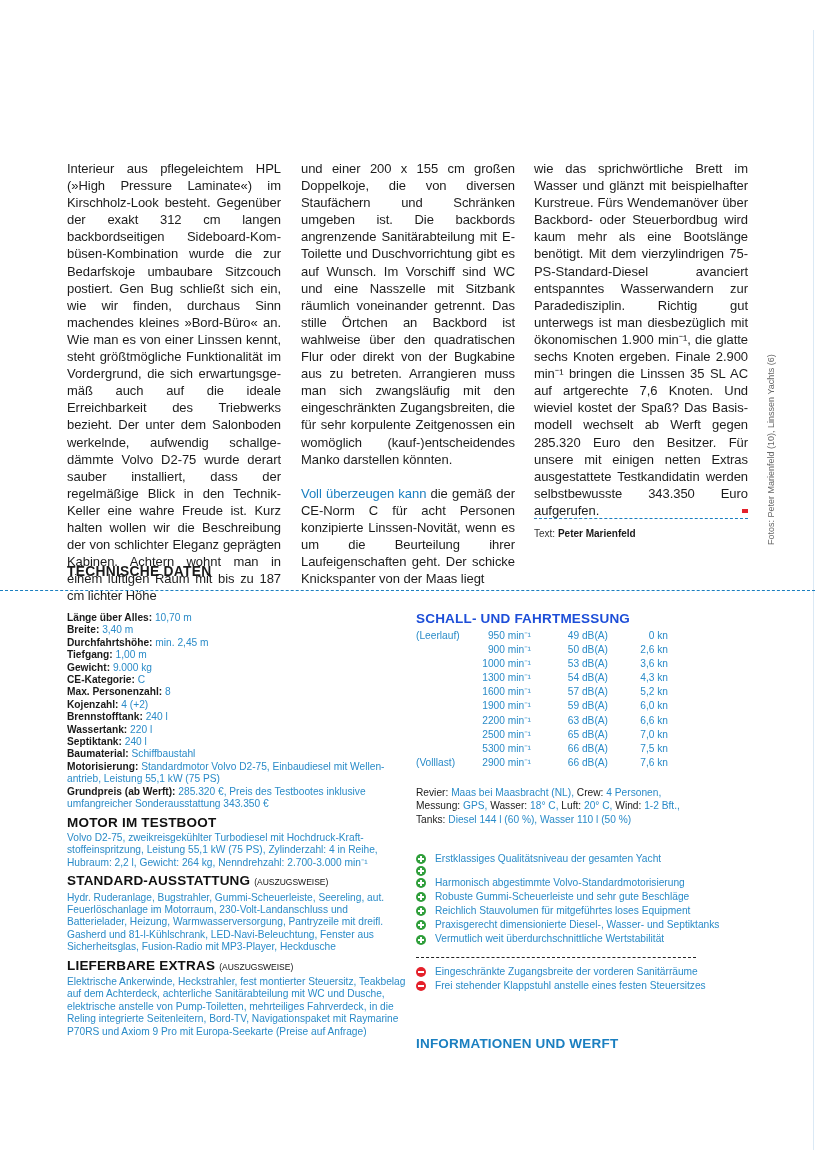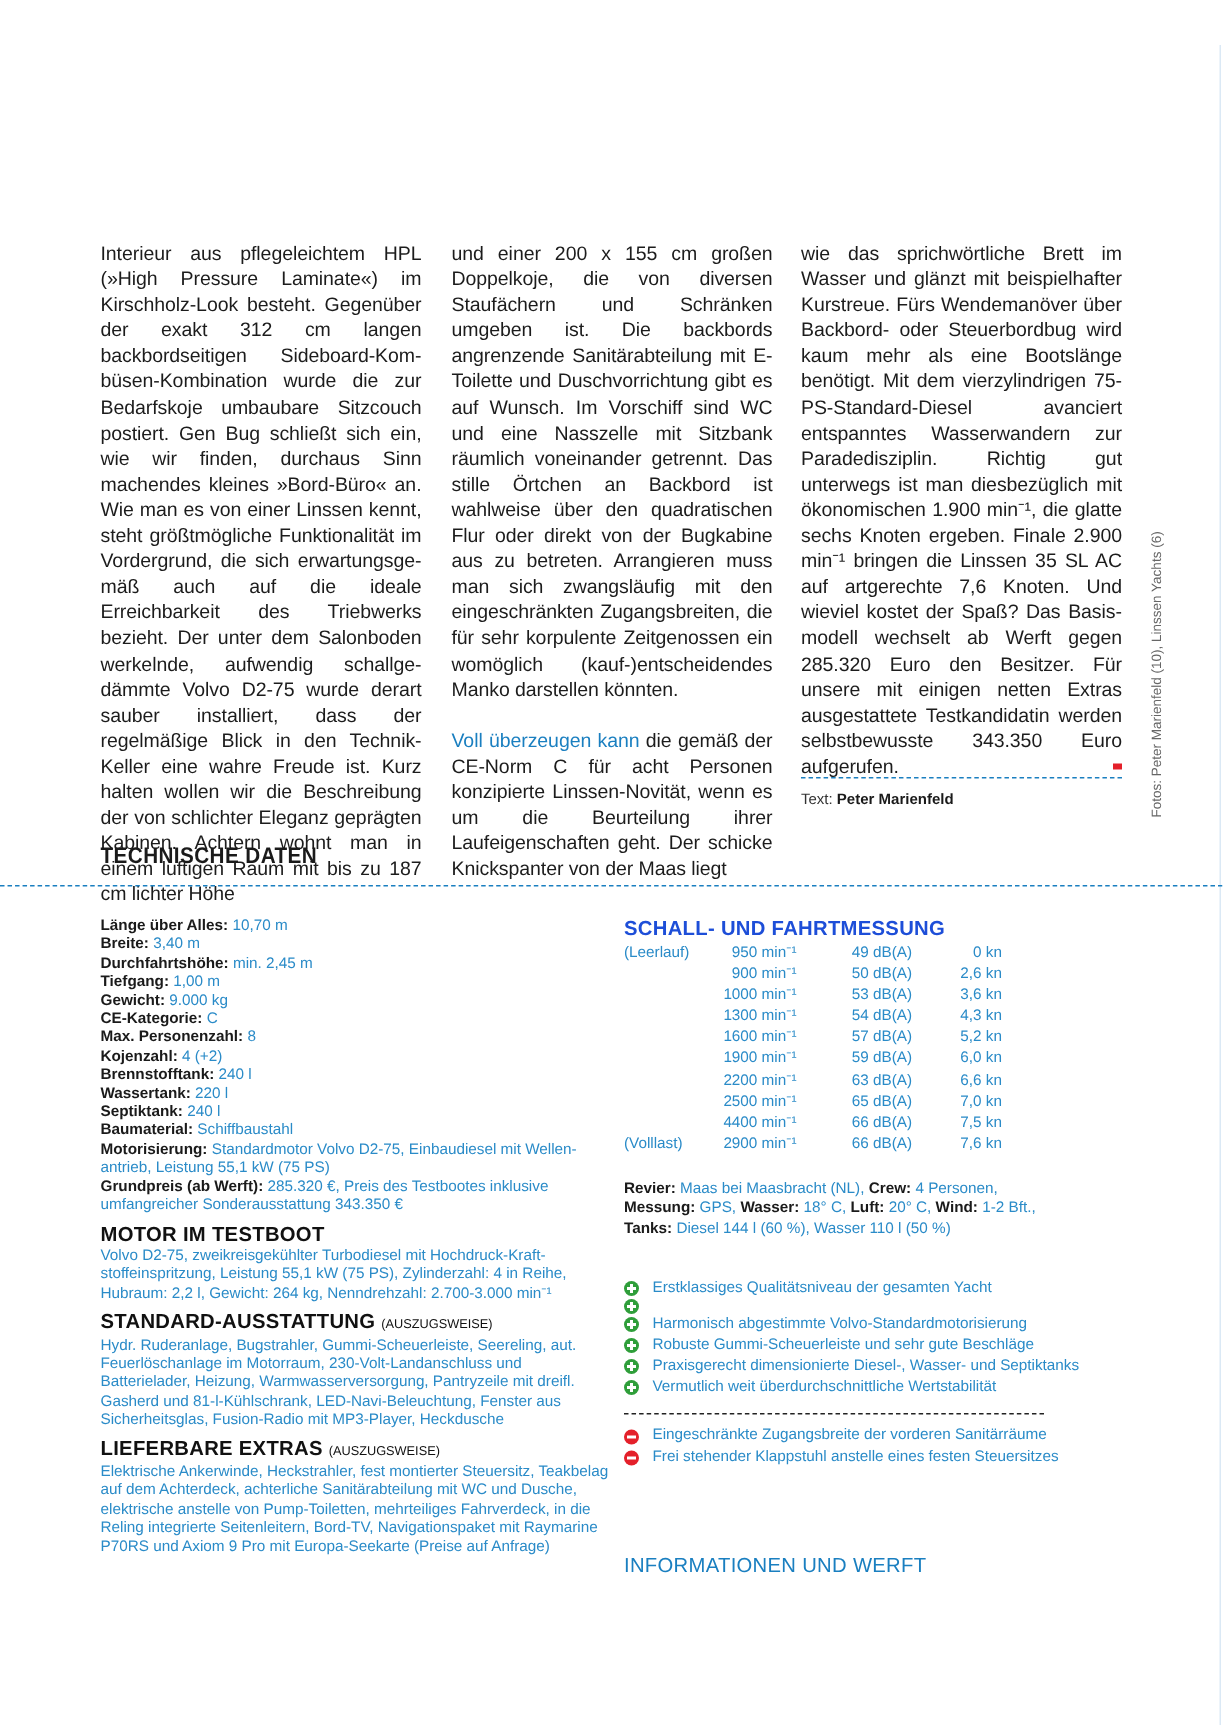--- a/index.html
+++ b/index.html
@@ -41,33 +41,33 @@
   .blue-text { color: #2a8bc8; font-size: 10.2px; line-height: 12.4px; }
   .meas { position: absolute; left: 416px; top: 611px; width: 340px; }
   .meas-title { font-size: 13.5px; font-weight: bold; letter-spacing: 0.2px; margin-bottom: 3px; color: #1d4ed8; }
   .meas-table { border-collapse: collapse; font-size: 10.2px; color: #2a8bc8; }
   .meas-table td { padding: 0; line-height: 14.1px; }
   .meas-table td.c0 { width: 60px; }
   .meas-table td.c1 { width: 55px; text-align: right; }
   .meas-table td.c2 { width: 77px; text-align: right; }
   .meas-table td.c3 { width: 60px; text-align: right; }
   .cond { position: absolute; left: 416px; top: 786px; width: 340px; font-size: 10.2px; line-height: 13.4px; }
-  .cond .k { font-weight: bold; color: #1a1a1a; }
+  .cond .k { font-weight: normal; color: #1a1a1a; }
   .cond .v { color: #2a8bc8; }
   .pros { position: absolute; left: 416px; top: 852px; width: 340px; }
   .pc-item { display: flex; align-items: center; font-size: 10.2px; line-height: 14.1px; color: #2a8bc8; }
   .pc-icon { width: 10px; height: 10px; border-radius: 50%; margin-right: 9px; position: relative; flex: 0 0 10px; }
   .plus { background: #2f9e3a; }
   .plus::before { content: ""; position: absolute; left: 4px; top: 2px; width: 2px; height: 6px; background: #fff; }
   .plus::after { content: ""; position: absolute; left: 2px; top: 4px; width: 6px; height: 2px; background: #fff; }
   .minus { background: #e4202a; }
   .minus::after { content: ""; position: absolute; left: 2px; top: 4px; width: 6px; height: 2px; background: #fff; }
   .pc-sep { border-top: 1px dashed #222; width: 280px; margin: 10px 0 7px 0; }
   .info { position: absolute; left: 416px; top: 1036px; width: 345px; }
-  .info-title { font-size: 13.5px; font-weight: normal; color: #1a7fc0; letter-spacing: 0.2px; margin-bottom: 2px; }
+  .info-title { font-size: 13.5px; font-weight: bold; color: #1a7fc0; letter-spacing: 0.2px; margin-bottom: 2px; }
   .info-text { font-size: 10.2px; line-height: 13.6px; color: #2a8bc8; }
   .info-text b { color: #1a6fa8; }
 </style>
 </head>
 <body>
 
 <div class="edge-line"></div>
 
 <div class="col col1">
   <p>Interieur aus pflegeleichtem HPL (»High Pressure Laminate«) im Kirschholz-Look besteht. Gegenüber der exakt 312 cm langen backbordseitigen Sideboard-Kom­büsen-Kombination wurde die zur Be­darfskoje umbaubare Sitzcouch postiert. Gen Bug schließt sich ein, wie wir finden, durchaus Sinn machendes kleines »Bord-Büro« an. Wie man es von einer Linssen kennt, steht größtmögliche Funktionalität im Vordergrund, die sich erwartungsge­mäß auch auf die ideale Erreichbarkeit des Triebwerks bezieht. Der unter dem Sa­lonboden werkelnde, aufwendig schallge­dämmte Volvo D2-75 wurde derart sauber installiert, dass der regelmäßige Blick in den Technik-Keller eine wahre Freude ist. Kurz halten wollen wir die Beschreibung der von schlichter Eleganz geprägten Ka­binen. Achtern wohnt man in einem lufti­gen Raum mit bis zu 187 cm lichter Höhe</p>
@@ -161,21 +161,21 @@
           <td class="c3">6,6 kn</td>
         </tr>
         <tr>
           <td class="c0"></td>
           <td class="c1">2500 min⁻¹</td>
           <td class="c2">65 dB(A)</td>
           <td class="c3">7,0 kn</td>
         </tr>
         <tr>
           <td class="c0"></td>
-          <td class="c1">4400 min⁻¹</td>
+          <td class="c1">5300 min⁻¹</td>
           <td class="c2">66 dB(A)</td>
           <td class="c3">7,5 kn</td>
         </tr>
         <tr>
           <td class="c0">(Volllast)</td>
           <td class="c1">2900 min⁻¹</td>
           <td class="c2">66 dB(A)</td>
           <td class="c3">7,6 kn</td>
         </tr>
       </tbody>
@@ -196,20 +196,24 @@
       <div class="pc-item">
         <span class="pc-icon plus"></span>
         <span>Harmonisch abgestimmte Volvo-Standardmotorisierung</span>
       </div>
       <div class="pc-item">
         <span class="pc-icon plus"></span>
         <span>Robuste Gummi-Scheuerleiste und sehr gute Beschläge</span>
       </div>
       <div class="pc-item">
         <span class="pc-icon plus"></span>
+        <span>Reichlich Stauvolumen für mitgeführtes loses Equipment</span>
+      </div>
+      <div class="pc-item">
+        <span class="pc-icon plus"></span>
         <span>Praxisgerecht dimensionierte Diesel-, Wasser- und Septiktanks</span>
       </div>
       <div class="pc-item">
         <span class="pc-icon plus"></span>
         <span>Vermutlich weit überdurchschnittliche Wertstabilität</span>
       </div>
     </div>
   <div class="pc-sep"></div>
   <div id="cons-list">
       <div class="pc-item">

